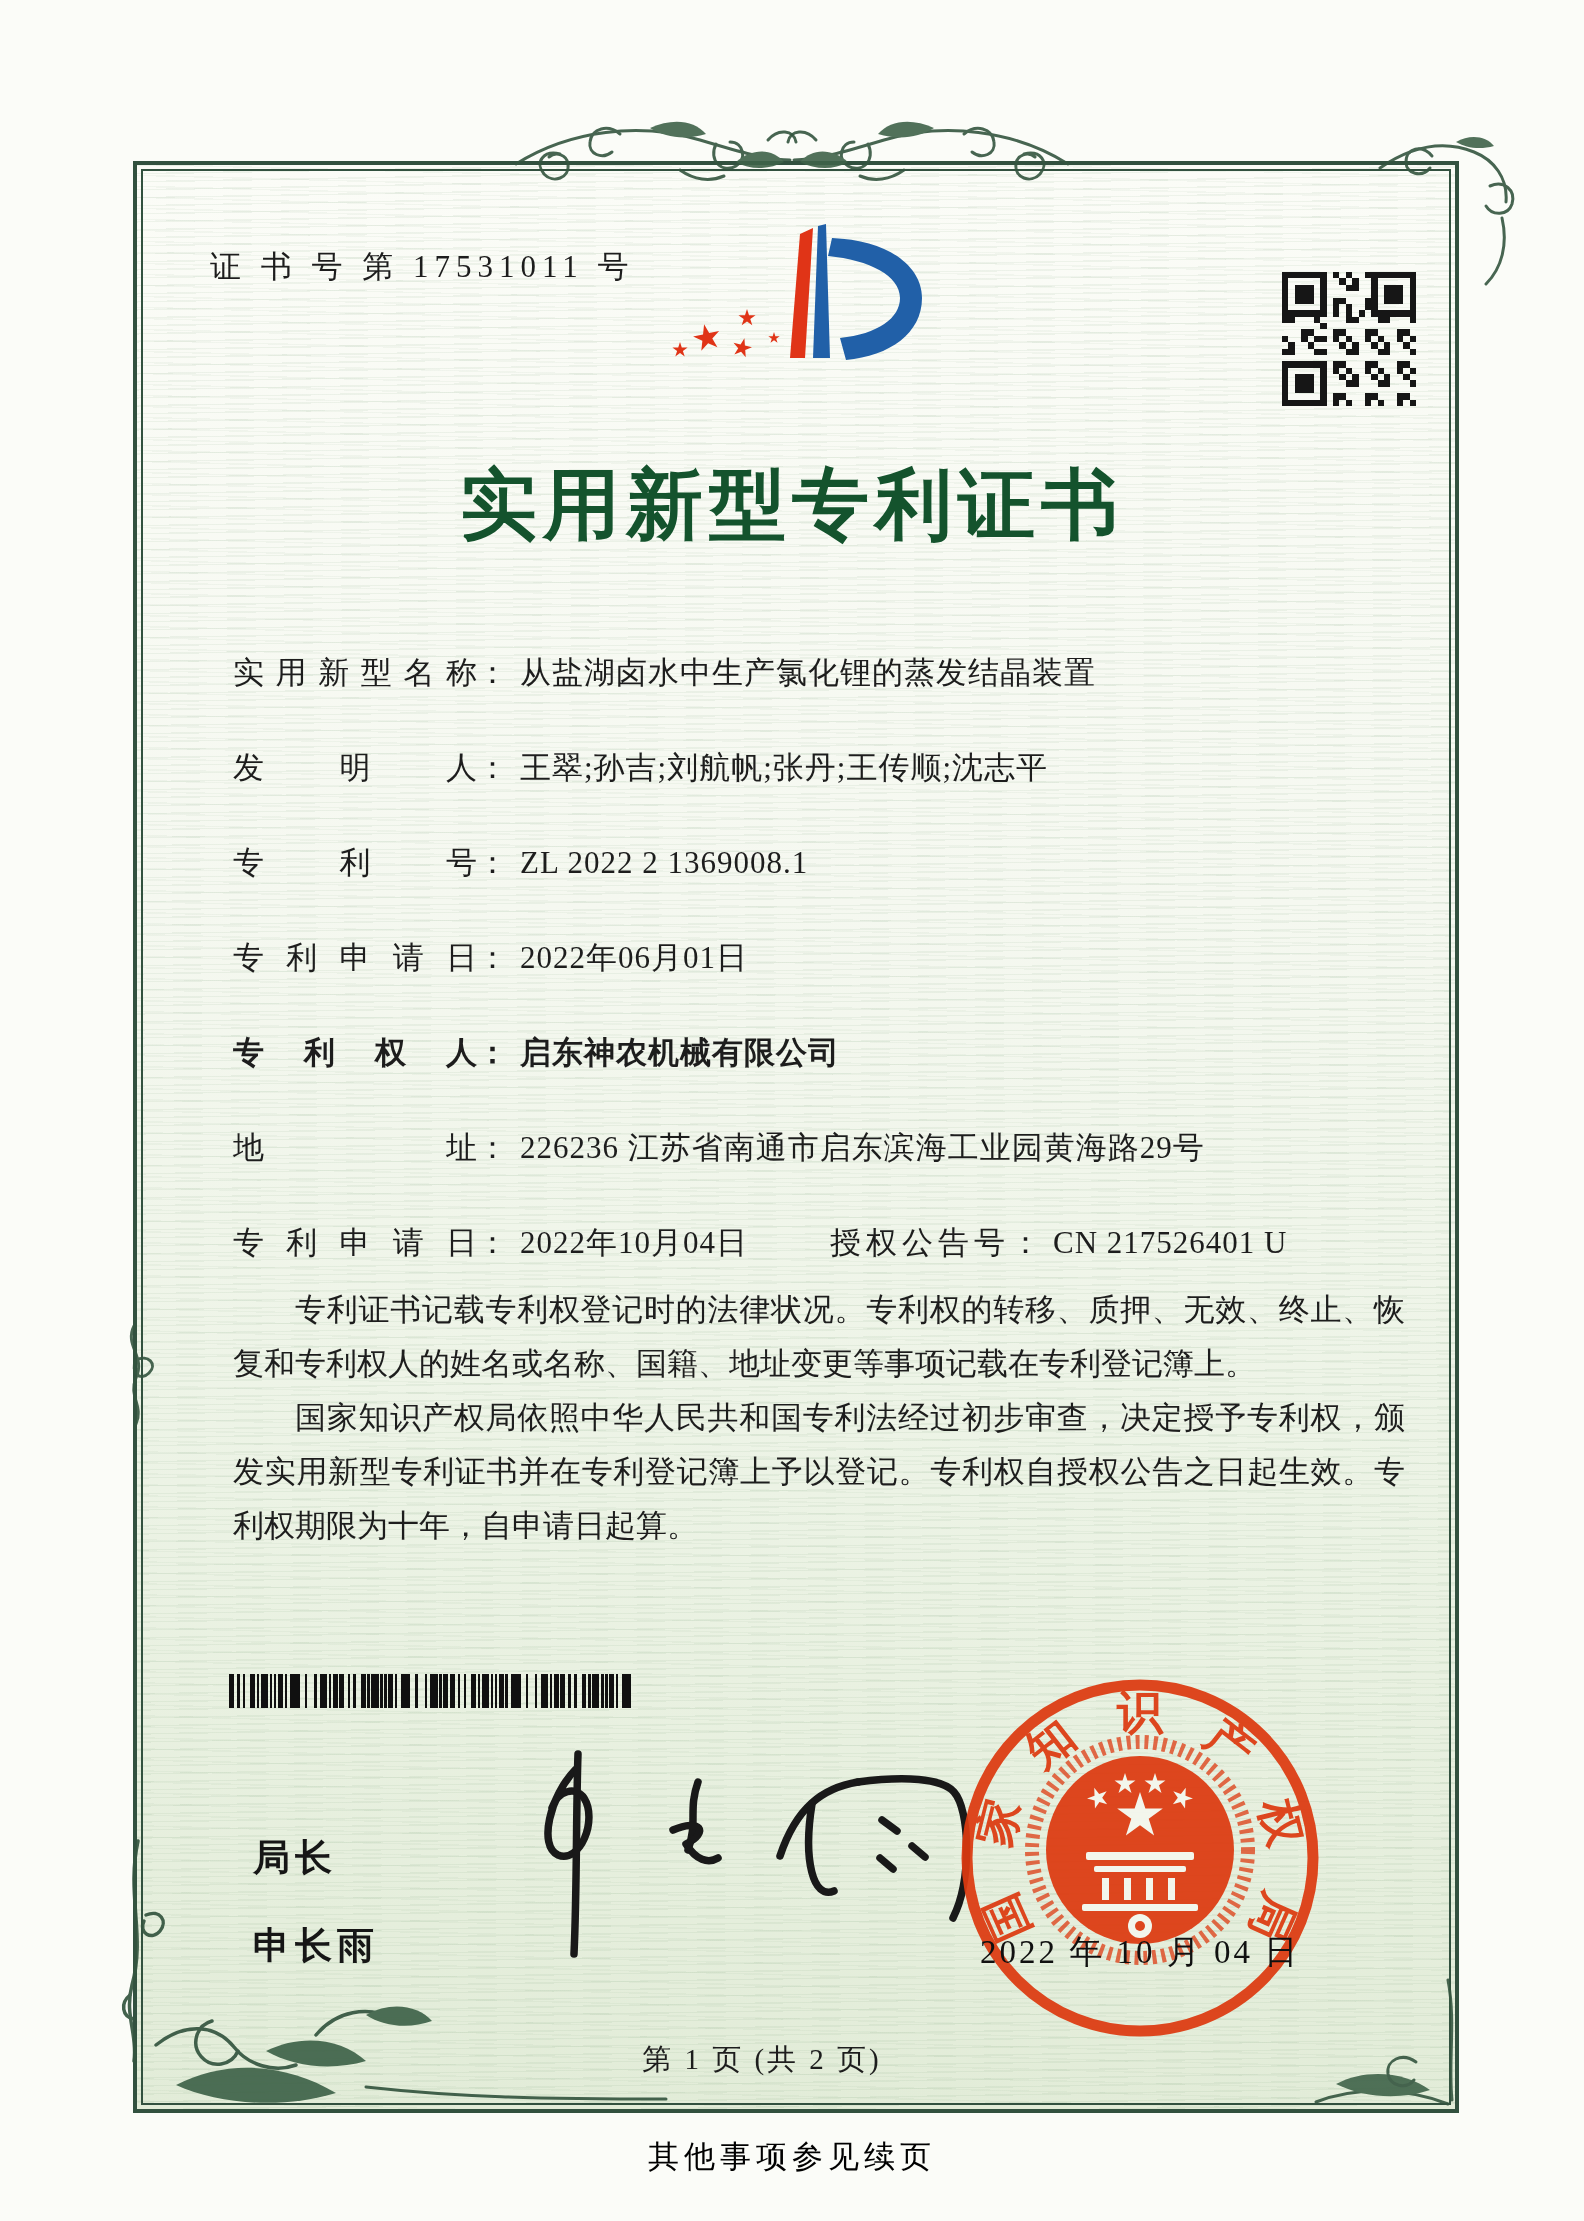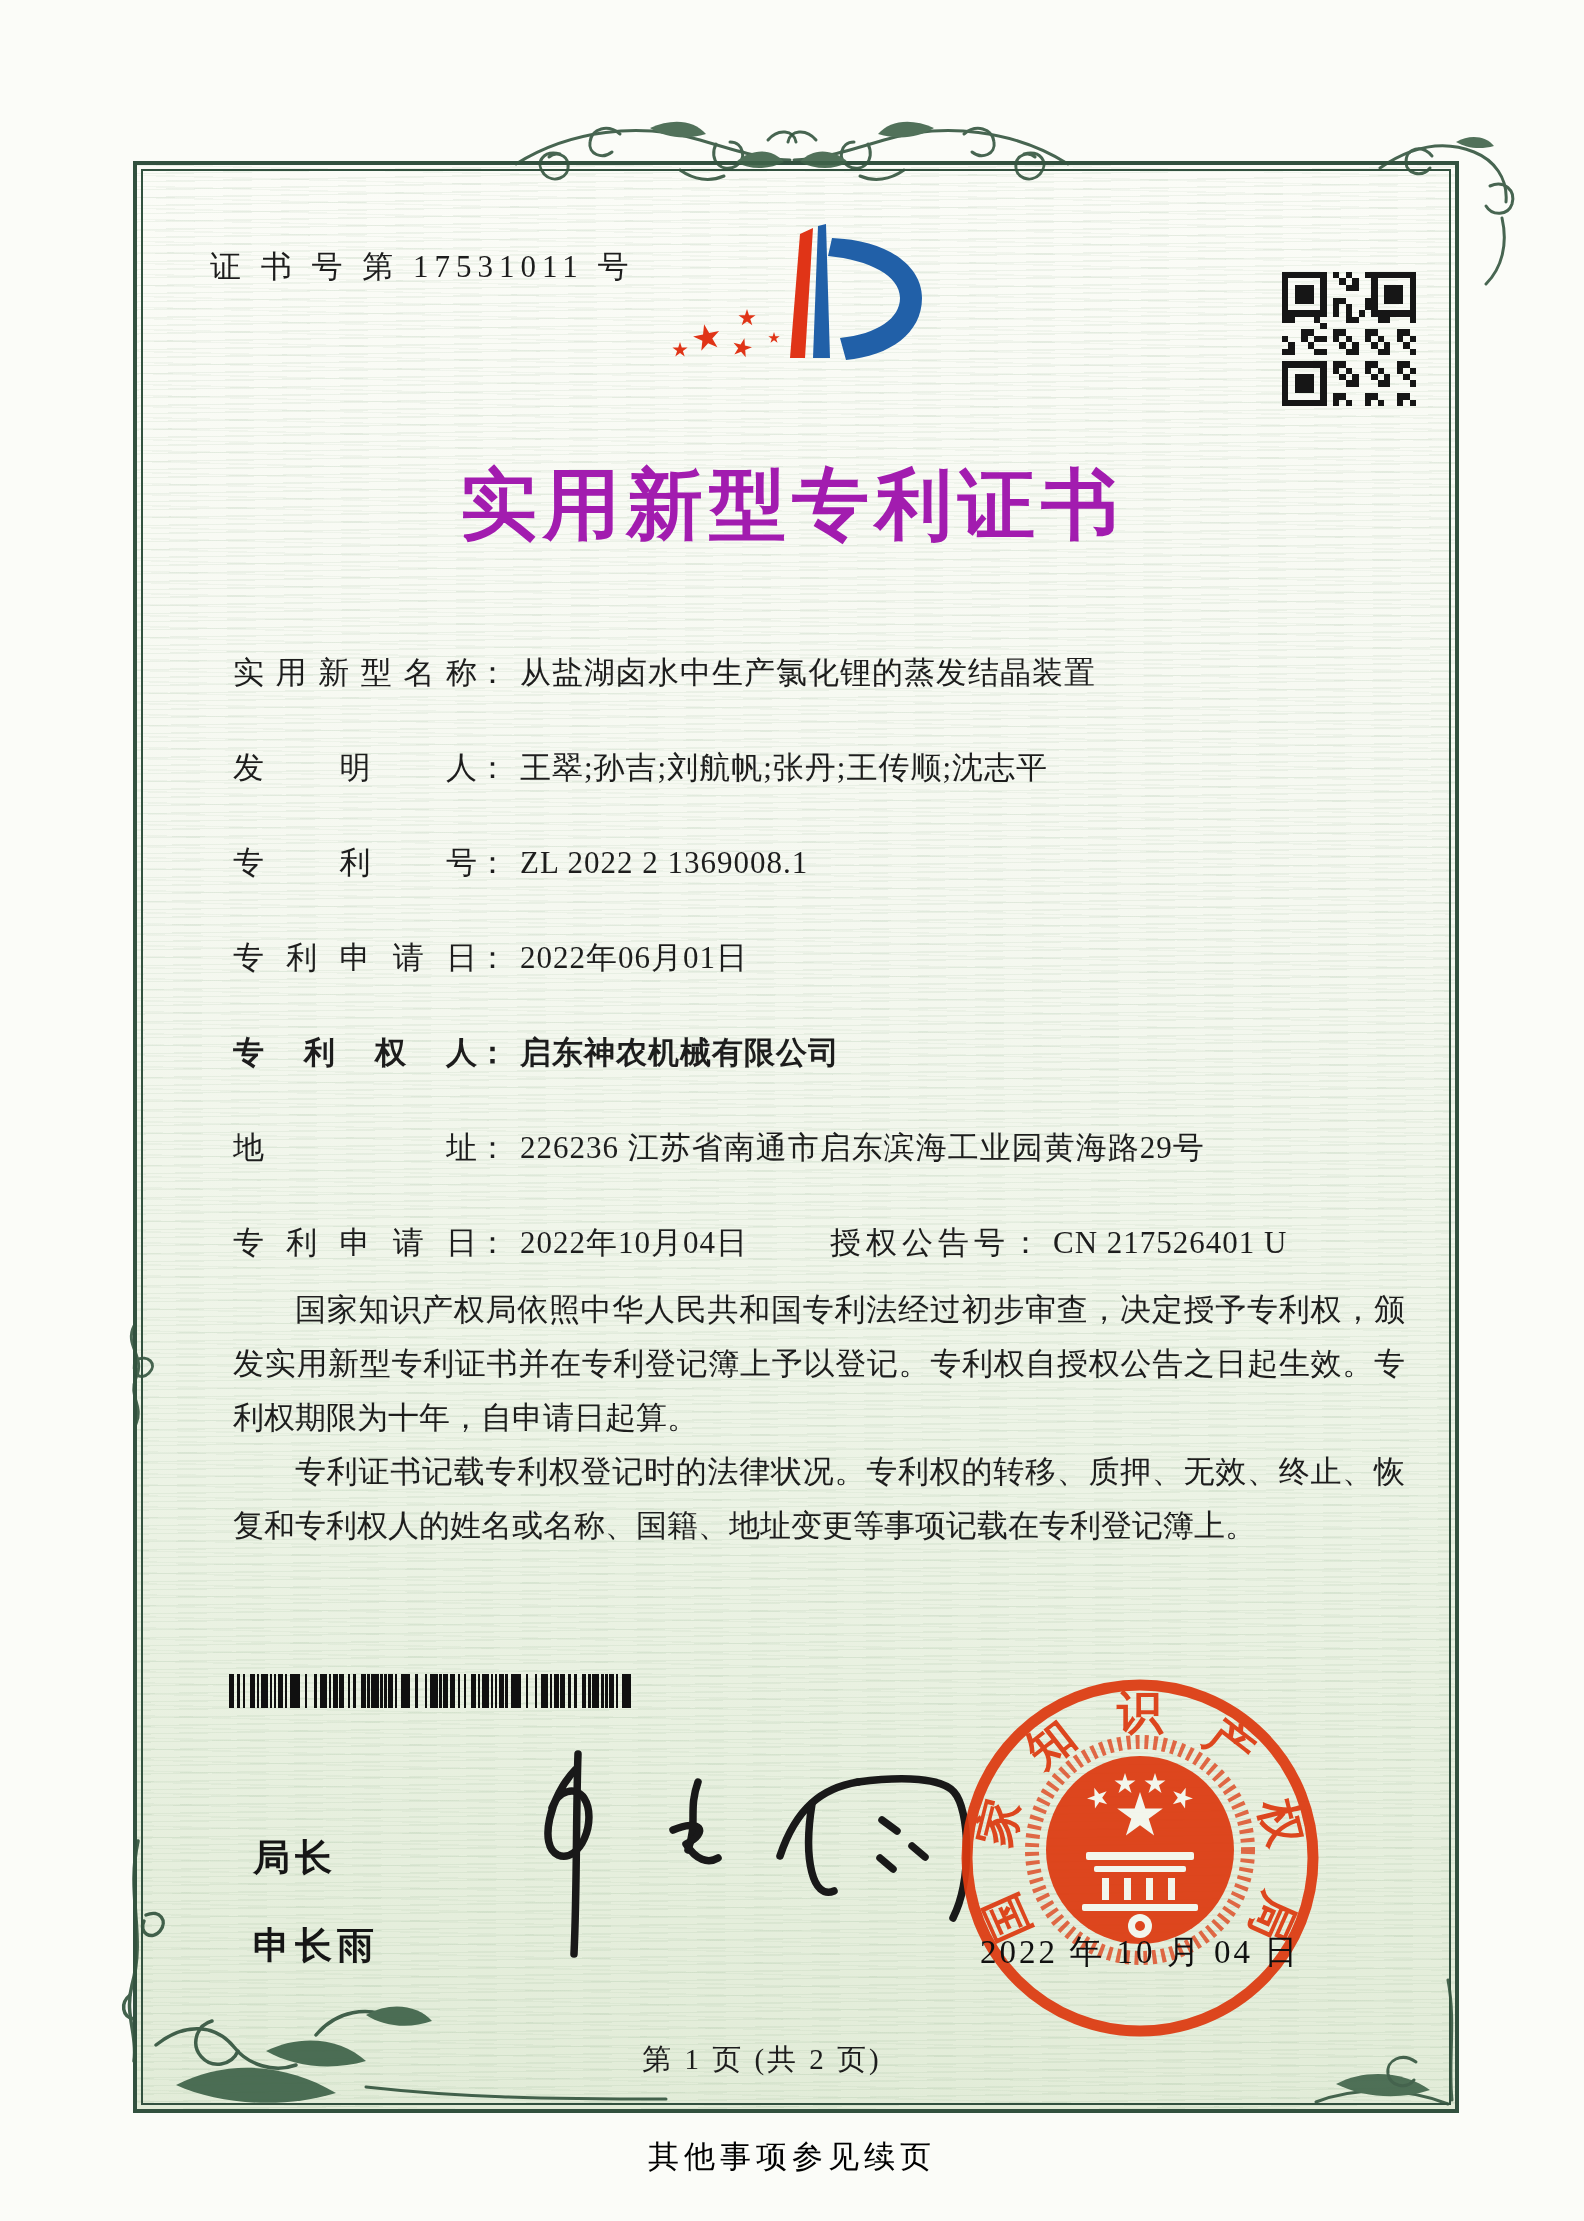--- a/index.html
+++ b/index.html
@@ -16,21 +16,21 @@
     border:4px solid #32513f;
     background:
       repeating-linear-gradient(179deg, rgba(120,160,120,.10) 0 1.5px, rgba(0,0,0,0) 1.5px 8px),
       repeating-linear-gradient(181.5deg, rgba(120,160,120,.07) 0 1.5px, rgba(0,0,0,0) 1.5px 11px),
       linear-gradient(180deg,#fbfcf7 0%,#f5f8f0 38%,#ecf3e5 68%,#e2ecd8 100%);
   }
   .frame-inner{position:absolute;inset:4px;border:2px solid #32513f;}
 
   .cert-no{left:210px;top:246px;font-size:31px;letter-spacing:6px;}
 
-  .title{left:0;top:454px;width:1584px;text-align:center;font-size:77px;font-weight:bold;letter-spacing:6px;color:#a21caf;}
+  .title{left:0;top:454px;width:1584px;text-align:center;font-size:77px;font-weight:bold;letter-spacing:6px;color:#14532d;}
 
   
   .row{position:absolute;left:233px;font-size:31px;white-space:nowrap;}
   .row .lab{display:inline-block;width:244px;text-align:justify;text-align-last:justify;}
   .row .col{display:inline-block;}
   .row .val{margin-left:12px;letter-spacing:1px;}
   .bold{font-weight:bold;}
   .pair2{position:absolute;left:597px;top:0;}
   .pair2 .lab2{letter-spacing:5px;}
 
@@ -605,22 +605,22 @@
   <span class="lab">地址</span><span class="col">：</span><span class="val">226236 江苏省南通市启东滨海工业园黄海路29号</span>
 </div>
 <div class="row" style="top:1222px">
   <span class="lab">专利申请日</span><span class="col">：</span><span class="val">2022年10月04日</span>
   <span class="pair2">
     <span class="lab2">授权公告号</span><span class="col">：</span><span class="val">CN 217526401 U</span>
   </span>
 </div>
 
 <div class="abs paras">
+  <p>专利证书记载专利权登记时的法律状况。专利权的转移、质押、无效、终止、恢复和专利权人的姓名或名称、国籍、地址变更等事项记载在专利登记簿上。</p>
   <p>国家知识产权局依照中华人民共和国专利法经过初步审查，决定授予专利权，颁发实用新型专利证书并在专利登记簿上予以登记。专利权自授权公告之日起生效。专利权期限为十年，自申请日起算。</p>
-  <p>专利证书记载专利权登记时的法律状况。专利权的转移、质押、无效、终止、恢复和专利权人的姓名或名称、国籍、地址变更等事项记载在专利登记簿上。</p>
 </div>
 
 <div class="abs barcode"><i style="width:4.8px;margin-right:3.4px"></i><i style="width:2.4px;margin-right:3.4px"></i><i style="width:2.4px;margin-right:5.1px"></i><i style="width:4.8px;margin-right:1.7px"></i><i style="width:2.4px;margin-right:1.7px"></i><i style="width:7.199999999999999px;margin-right:1.7px"></i><i style="width:2.4px;margin-right:1.7px"></i><i style="width:2.4px;margin-right:1.7px"></i><i style="width:4.8px;margin-right:1.7px"></i><i style="width:2.4px;margin-right:3.4px"></i><i style="width:9.6px;margin-right:5.1px"></i><i style="width:2.4px;margin-right:6.8px"></i><i style="width:2.4px;margin-right:3.4px"></i><i style="width:7.199999999999999px;margin-right:1.7px"></i><i style="width:2.4px;margin-right:1.7px"></i><i style="width:4.8px;margin-right:1.7px"></i><i style="width:4.8px;margin-right:3.4px"></i><i style="width:2.4px;margin-right:3.4px"></i><i style="width:2.4px;margin-right:5.1px"></i><i style="width:4.8px;margin-right:1.7px"></i><i style="width:2.4px;margin-right:1.7px"></i><i style="width:7.199999999999999px;margin-right:1.7px"></i><i style="width:2.4px;margin-right:1.7px"></i><i style="width:2.4px;margin-right:1.7px"></i><i style="width:4.8px;margin-right:1.7px"></i><i style="width:2.4px;margin-right:3.4px"></i><i style="width:9.6px;margin-right:5.1px"></i><i style="width:2.4px;margin-right:6.8px"></i><i style="width:2.4px;margin-right:3.4px"></i><i style="width:7.199999999999999px;margin-right:1.7px"></i><i style="width:2.4px;margin-right:1.7px"></i><i style="width:4.8px;margin-right:1.7px"></i><i style="width:4.8px;margin-right:3.4px"></i><i style="width:2.4px;margin-right:3.4px"></i><i style="width:2.4px;margin-right:5.1px"></i><i style="width:4.8px;margin-right:1.7px"></i><i style="width:2.4px;margin-right:1.7px"></i><i style="width:7.199999999999999px;margin-right:1.7px"></i><i style="width:2.4px;margin-right:1.7px"></i><i style="width:2.4px;margin-right:1.7px"></i><i style="width:4.8px;margin-right:1.7px"></i><i style="width:2.4px;margin-right:3.4px"></i><i style="width:9.6px;margin-right:5.1px"></i><i style="width:2.4px;margin-right:6.8px"></i><i style="width:2.4px;margin-right:3.4px"></i><i style="width:7.199999999999999px;margin-right:1.7px"></i><i style="width:2.4px;margin-right:1.7px"></i><i style="width:4.8px;margin-right:1.7px"></i><i style="width:4.8px;margin-right:3.4px"></i><i style="width:2.4px;margin-right:3.4px"></i><i style="width:2.4px;margin-right:5.1px"></i><i style="width:4.8px;margin-right:1.7px"></i><i style="width:2.4px;margin-right:1.7px"></i><i style="width:7.199999999999999px;margin-right:1.7px"></i><i style="width:2.4px;margin-right:1.7px"></i><i style="width:2.4px;margin-right:1.7px"></i><i style="width:4.8px;margin-right:1.7px"></i><i style="width:2.4px;margin-right:3.4px"></i><i style="width:9.6px;margin-right:5.1px"></i></div>
 
 <div class="abs dtitle">局长</div>
 <div class="abs dname">申长雨</div>
 
 <svg class="abs sig" width="560" height="240" viewBox="0 0 560 240">
   <g stroke="#191919" fill="none" stroke-width="7.5" stroke-linecap="round" stroke-linejoin="round">
     <path d="M95,22 C70,48 58,98 78,107 C100,116 118,72 104,50 C96,38 78,42 72,60"></path>

